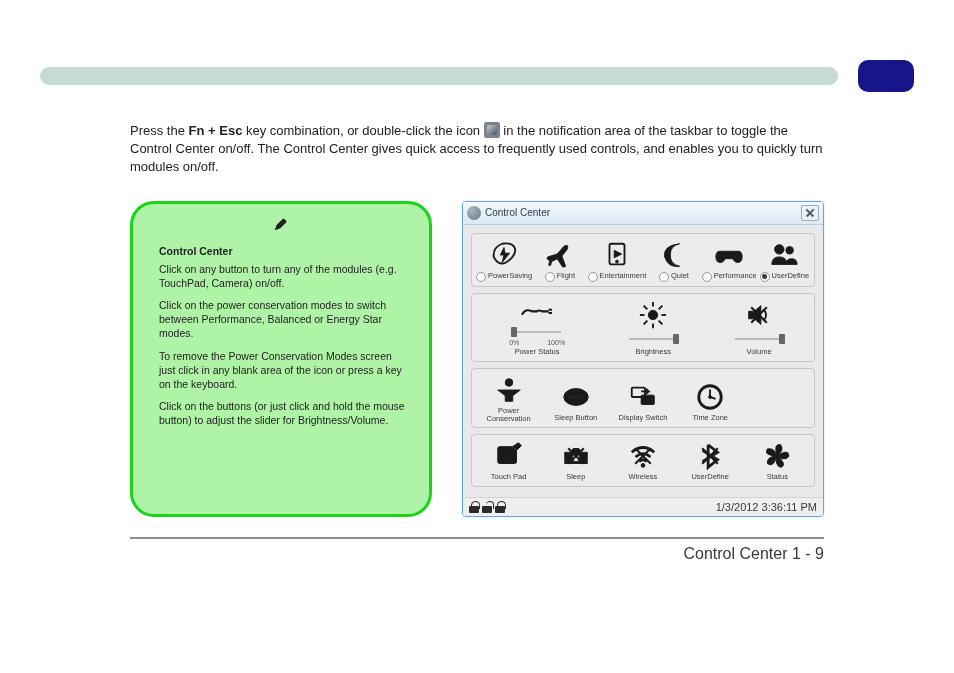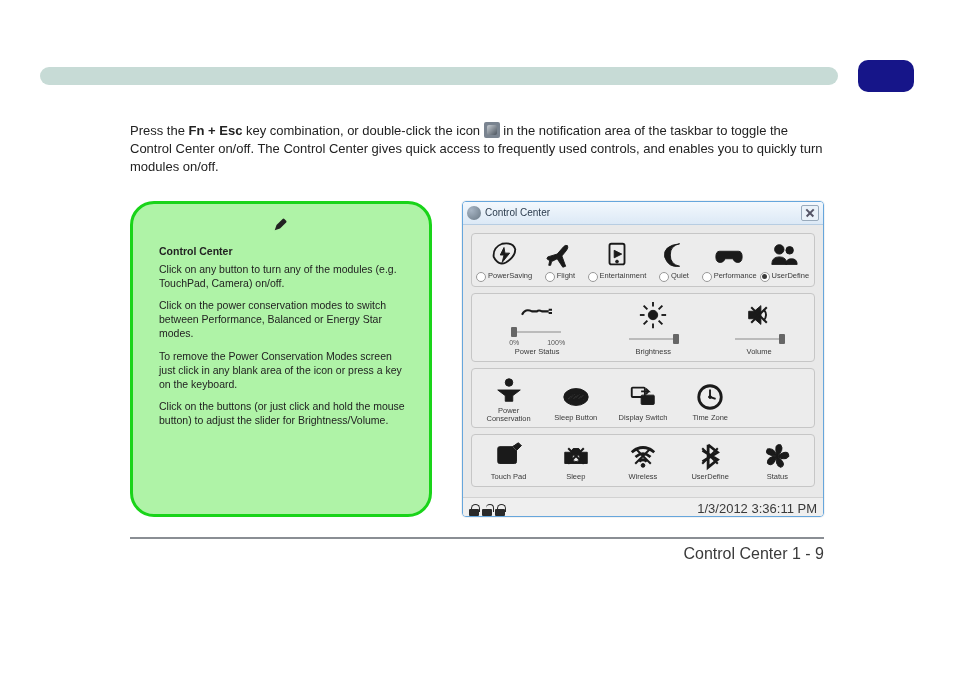--- a/index.html
+++ b/index.html
@@ -36,21 +36,21 @@
   .cc-radio { width:8px; height:8px; border:1px solid #999; border-radius:50%; margin-right:2px; display:inline-block; background:#fff; position:relative; }
   .cc-radio.sel::after { content:""; position:absolute; left:1.5px; top:1.5px; width:5px; height:5px; background:#3a3a3a; border-radius:50%; }
   .slider { width:56px; height:10px; position:relative; margin:4px 0 2px; }
   .slider-track { position:absolute; left:4px; right:4px; top:4px; height:2px; background:#bbb; }
   .slider-thumb { position:absolute; top:0; width:6px; height:10px; background:#666; border-radius:1px; }
   .ps-legend { display:flex; justify-content:space-between; font-size:7px; color:#555; width:56px; padding:0 2px; }
   .mute-cross { position:absolute; left:0; top:0; width:30px; height:30px; }
   .mute-cross::before, .mute-cross::after { content:""; position:absolute; left:4px; top:14px; width:22px; height:2px; background:#1a1a1a; }
   .mute-cross::before { transform:rotate(45deg); }
   .mute-cross::after  { transform:rotate(-45deg); }
-  .cc-statusbar { height:18px; background:#efefef; border-top:1px solid #d2d2d2; display:flex; align-items:flex-end; padding:0 6px; font-size:13px; color:#3a3a3a; }
+  .cc-statusbar { height:18px; background:#efefef; border-top:1px solid #d2d2d2; display:flex; align-items:center; padding:0 6px; font-size:11px; color:#3a3a3a; }
   .lock { width:10px; height:12px; margin-right:3px; position:relative; }
   .lock-body { position:absolute; left:0; bottom:0; width:10px; height:7px; background:#2a2a2a; border-radius:1px; }
   .lock-arc  { position:absolute; left:1.5px; top:0; width:7px; height:7px; border:1.5px solid #2a2a2a; border-bottom:none; border-radius:6px 6px 0 0; }
   .lock.open .lock-arc { left:4px; border-left:none; }
   .cc-time { margin-left:auto; }
   .hr-divider { height:2px; background:#8a8e94; margin:16px 90px 0 90px; }
   .page-title-small { font-size:16px; color:#3a3a3a; text-align:right; margin:6px 90px 0 0; }
   .page-num { font-size:10px; color:#3a3a3a; margin:-12px 0 0 90px; }
   .cc-cell-sliderwrap { display:flex; flex-direction:column; align-items:center; }
   .rel { position:relative; }

